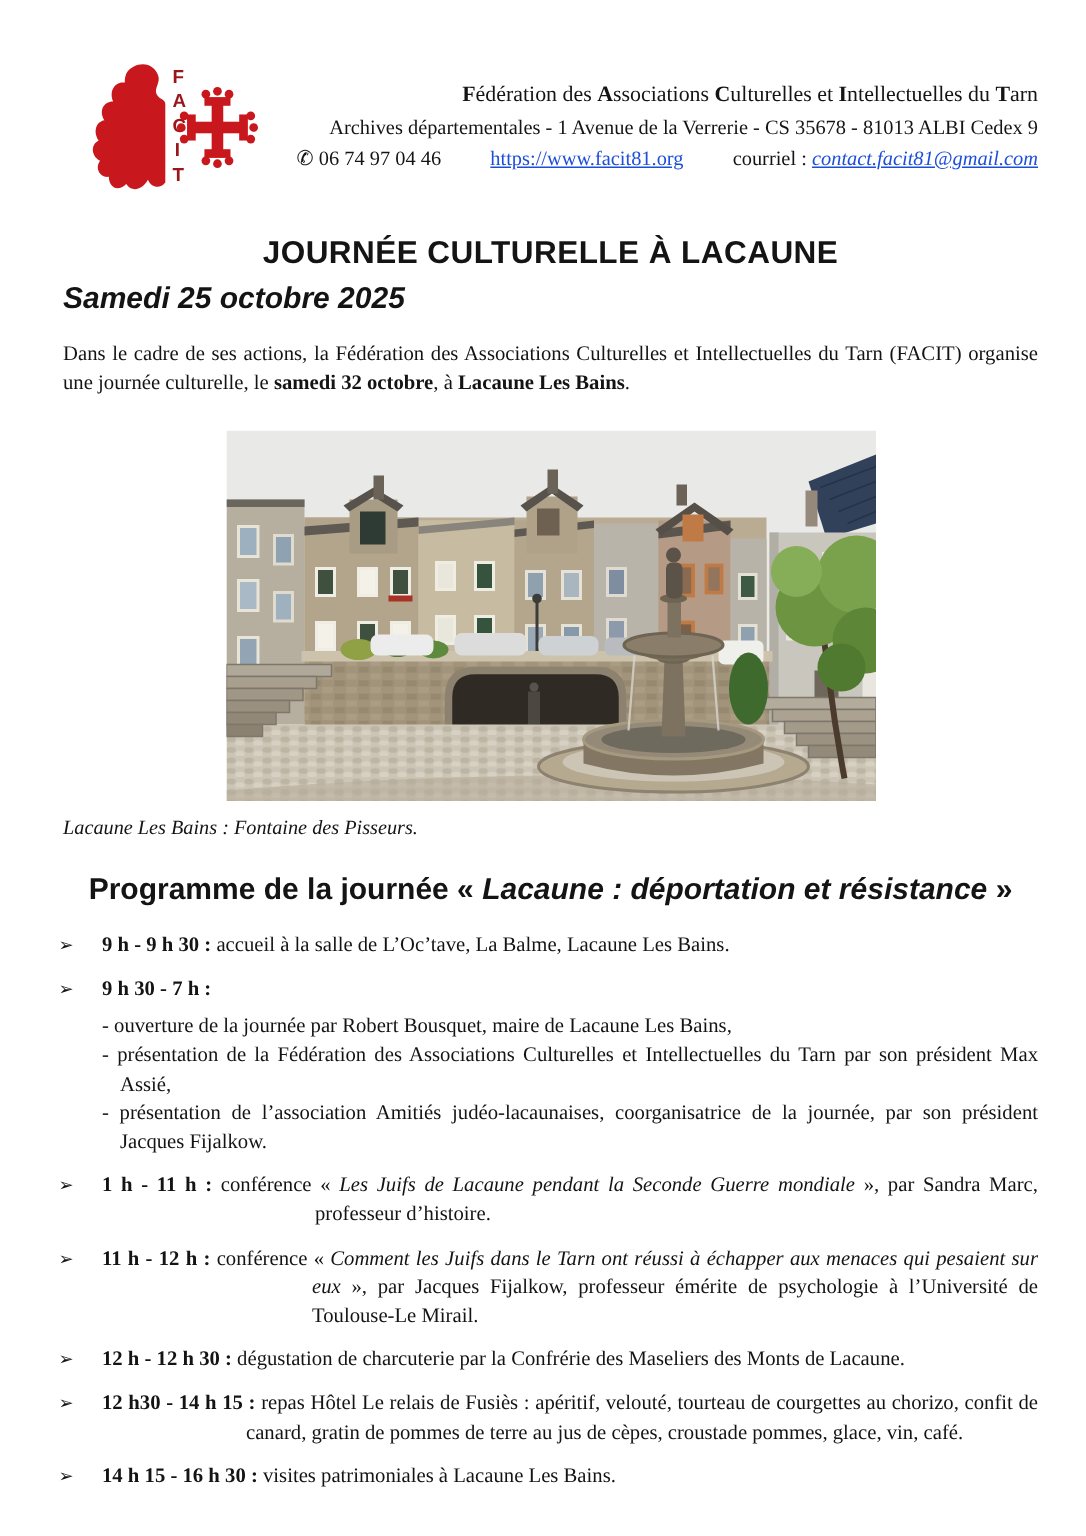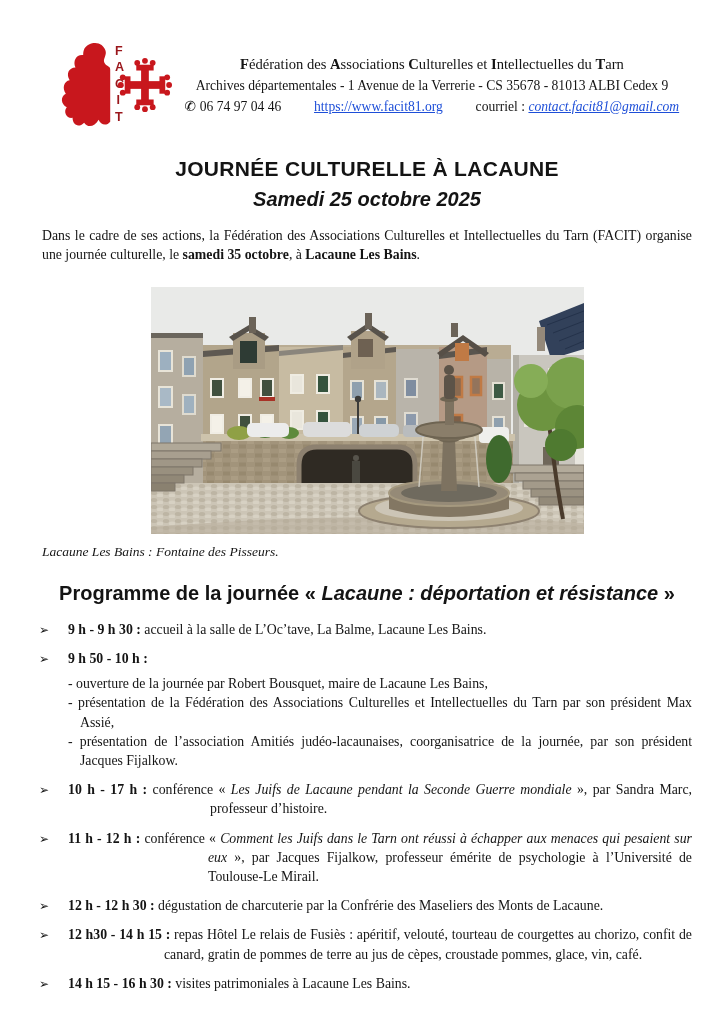--- a/index.html
+++ b/index.html
@@ -10,29 +10,29 @@
     font-family:"Liberation Serif","DejaVu Serif",serif;font-size:13.8px;
   }
   .b{font-weight:bold;}
   .i{font-style:italic;margin-top:16px;}
   .u{text-decoration:underline;}
   .sans{font-family:"Liberation Sans","DejaVu Sans",sans-serif;}
 
   
   .header{display:flex;align-items:center;}
   .logo{width:112px;height:94px;flex:none;margin-left:18px;}
-  .header-text{flex:1;text-align:center;line-height:21px;font-size:13.6px;}
+  .header-text{flex:1;text-align:right;line-height:21px;font-size:13.6px;}
   .org-line{font-size:14.6px;}
   .contact-line a{color:#1d4ed8;}
   .contact-line .gap{display:inline-block;width:26px;}
   .phone-glyph{font-family:"DejaVu Sans",sans-serif;}
 
   
   .title{margin:24px 0 0;text-align:center;font-size:21px;font-weight:bold;letter-spacing:.3px;line-height:26px;}
-  .subtitle{margin:4px 0 0;text-align:center;font-size:20px;font-weight:bold;font-style:italic;line-height:26px;}
+  .subtitle{margin:4px 0 0;text-align:left;font-size:20px;font-weight:bold;font-style:italic;line-height:26px;}
 
   .intro{margin-top:14px;text-align:justify;line-height:19.4px;}
 
   .photo-wrap{width:433px;margin:22px auto 0;}
   .photo-wrap svg{display:block;width:433px;height:247px;}
   .caption{margin-top:9px;text-align:left;font-style:italic;font-size:13.5px;line-height:18px;}
 
   .prog-heading{margin-top:21px;text-align:center;font-size:20px;line-height:23px;}
 
   .items{margin-top:15px;}
@@ -94,21 +94,21 @@
         <span class="gap"></span>
         <span>courriel :</span>
         <a class="i u" href="#">contact.facit81@gmail.com</a>
       </div>
     </div>
   </div>
 
   <div class="title sans">JOURNÉE CULTURELLE À LACAUNE</div>
   <div class="subtitle sans">Samedi 25 octobre 2025</div>
 
-  <p class="intro"><span>Dans le cadre de ses actions, la Fédération des Associations Culturelles et Intellectuelles du Tarn (FACIT) organise une journée culturelle, le </span><span class="b">samedi 35 octobre</span><span>, à </span><span class="b">Lacaune Les Bains</span><span>.</span></p>
+  <p class="intro"><span>Dans le cadre de ses actions, la Fédération des Associations Culturelles et Intellectuelles du Tarn (FACIT) organise une journée culturelle, le </span><span class="b">samedi 32 octobre</span><span>, à </span><span class="b">Lacaune Les Bains</span><span>.</span></p>
 
   <div class="photo-wrap">
     <svg viewBox="0 0 433 247" preserveAspectRatio="none" aria-hidden="true">
       <defs>
         <pattern id="cobbles" width="12" height="7" patternUnits="userSpaceOnUse">
           <rect width="12" height="7" fill="#ccc5b6"></rect>
           <ellipse cx="3" cy="3" rx="3.2" ry="2" fill="#bdb5a4"></ellipse>
           <ellipse cx="9" cy="5.5" rx="3.2" ry="2" fill="#d7d1c3"></ellipse>
         </pattern>
         <pattern id="stones" width="16" height="9" patternUnits="userSpaceOnUse">
@@ -314,34 +314,34 @@
   <div class="items">
 
       <div class="item">
         <span class="bullet">➢</span>
         <div class="content"><span class="b">9 h - 9 h 30 : </span><span>accueil à la salle de L’Oc’tave, La Balme, Lacaune Les Bains.</span></div>
 
       </div>
 
       <div class="item">
         <span class="bullet">➢</span>
-        <div class="content"><span class="b">9 h 50 - 10 h :</span></div>
+        <div class="content"><span class="b">9 h 30 - 7 h :</span></div>
         <div class="subs">
 
             <div class="sub">- ouverture de la journée par Robert Bousquet, maire de Lacaune Les Bains,</div>
 
             <div class="sub">- présentation de la Fédération des Associations Culturelles et Intellectuelles du Tarn par son président Max Assié,</div>
 
             <div class="sub">- présentation de l’association Amitiés judéo-lacaunaises, coorganisatrice de la journée, par son président Jacques Fijalkow.</div>
           </div>
       </div>
 
       <div class="item">
         <span class="bullet">➢</span>
-        <div class="content" style="padding-left: 142px; text-indent: -142px;"><span class="b">10 h - 17 h : </span><span>conférence « </span><span class="i">Les Juifs de Lacaune pendant la Seconde Guerre mondiale</span><span> », par Sandra Marc, professeur d’histoire.</span></div>
+        <div class="content" style="padding-left: 142px; text-indent: -142px;"><span class="b">1 h - 11 h : </span><span>conférence « </span><span class="i">Les Juifs de Lacaune pendant la Seconde Guerre mondiale</span><span> », par Sandra Marc, professeur d’histoire.</span></div>
 
       </div>
 
       <div class="item">
         <span class="bullet">➢</span>
         <div class="content" style="padding-left: 140px; text-indent: -140px;"><span class="b">11 h - 12 h : </span><span>conférence « </span><span class="i">Comment les Juifs dans le Tarn ont réussi à échapper aux menaces qui pesaient sur eux</span><span> », par Jacques Fijalkow, professeur émérite de psychologie à l’Université de Toulouse-Le Mirail.</span></div>
 
       </div>
 
       <div class="item">

